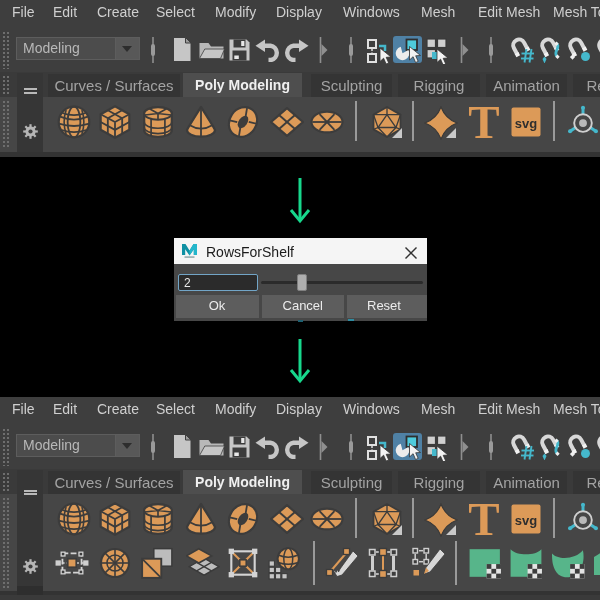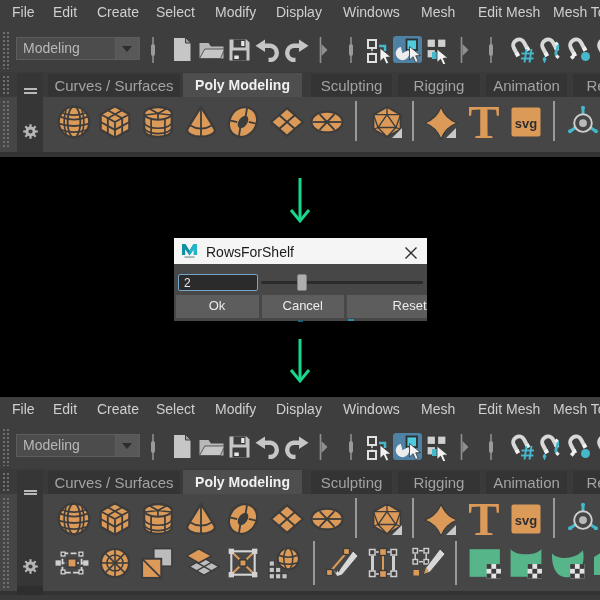--- a/index.html
+++ b/index.html
@@ -292,21 +292,21 @@
     <div style="position:absolute;left:184px;top:276px;font-size:12px;color:#e8e8e8;">2</div>
     <div style="position:absolute;left:261px;top:281px;width:162px;height:3px;background:#2b2b2b;border-radius:1.5px;"></div>
     <div style="position:absolute;left:297px;top:274px;width:10px;height:17px;background:#aeaeae;border-radius:2px;border:1px solid #808080;box-sizing:border-box;"></div>
     <div style="position:absolute;left:261.5px;top:295px;width:82.5px;height:23px;background:#5d5d5d;">
       <div style="width:100%;text-align:center;font-size:13px;color:#ececec;margin-top:3px;">Cancel</div>
     </div>
     <div style="position:absolute;left:175.5px;top:295px;width:83px;height:23px;background:#5d5d5d;">
       <div style="width:100%;text-align:center;font-size:13px;color:#ececec;margin-top:3px;">Ok</div>
     </div>
     <div style="position:absolute;left:347px;top:295px;width:79.5px;height:23px;background:#5d5d5d;">
-      <div style="width:100%;text-align:right;font-size:13px;color:#ececec;margin-top:3px;">Reset</div>
+      <div style="width:100%;text-align:left;font-size:13px;color:#ececec;margin-top:3px;padding-left:20px;">Reset</div>
     </div>
     <div style="position:absolute;left:348px;top:319px;width:5.5px;height:2px;background:#2e8ba0;"></div>
     <div style="position:absolute;left:298px;top:320px;width:5px;height:1.5px;background:#1e5f70;"></div>
 <svg width="600" height="600" viewBox="0 0 600 600" style="position:absolute;left:0;top:0;pointer-events:none;">
 <g stroke="#17d78c" stroke-width="3" fill="none">
 <line x1="300" y1="339" x2="300" y2="379"></line>
 <polyline points="291,370 300,381 309,370"></polyline>
 </g>
     </svg>
 <div style="position:absolute;left:0px;top:397px;width:600px;height:27px;background:#3e3e3e;"></div>

